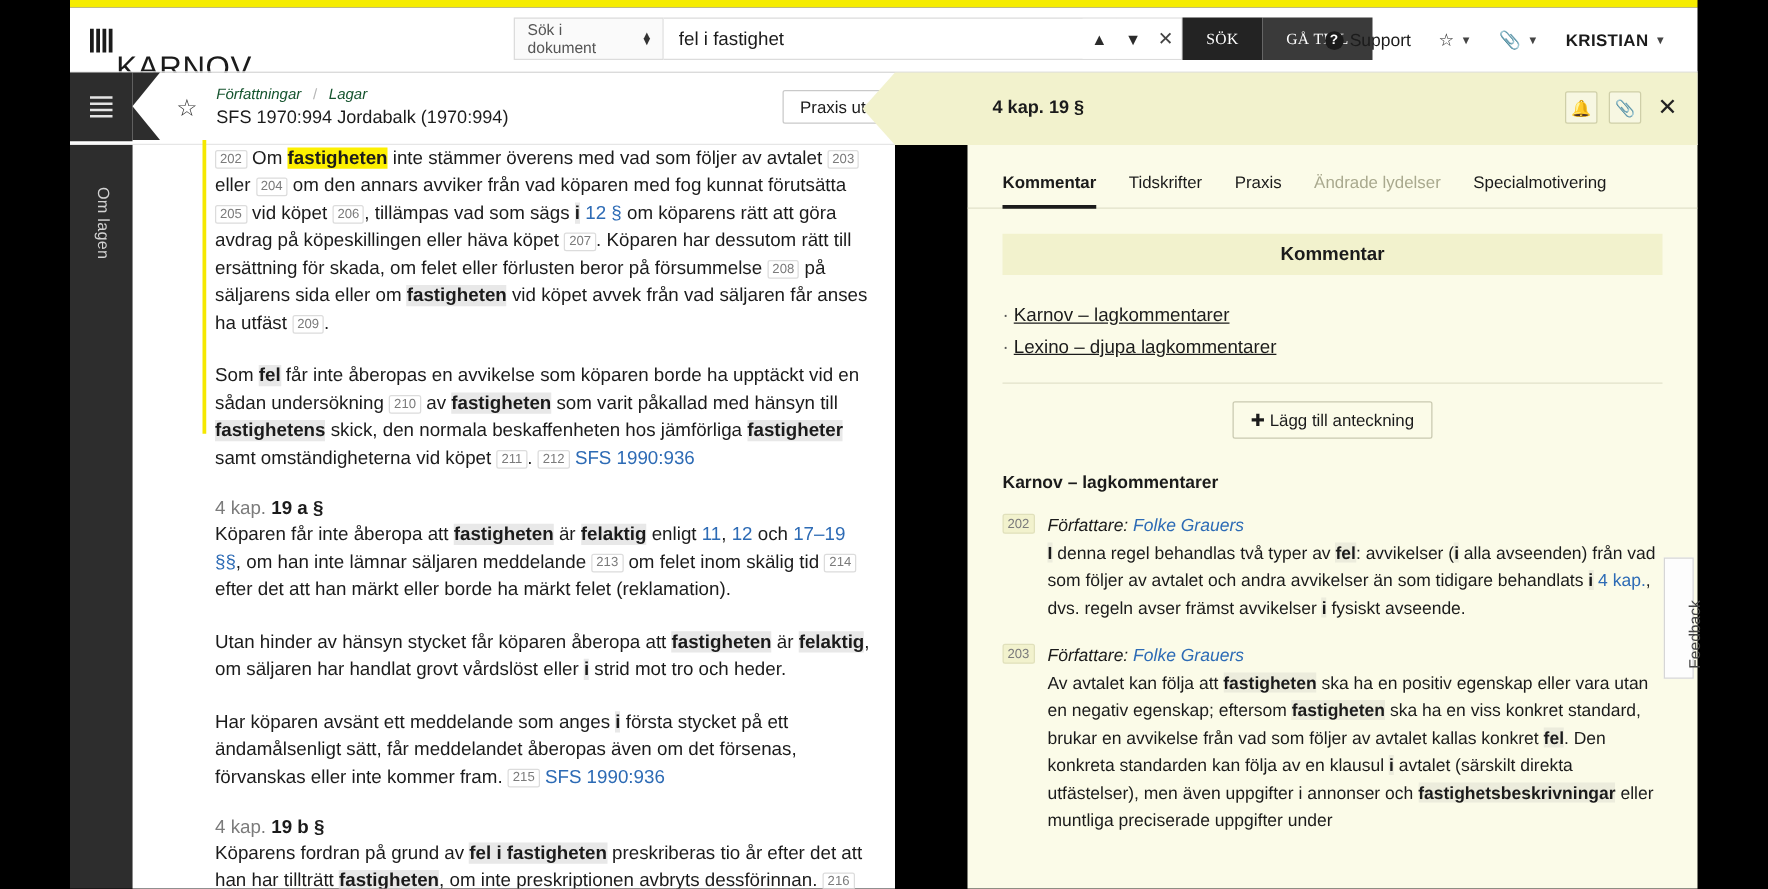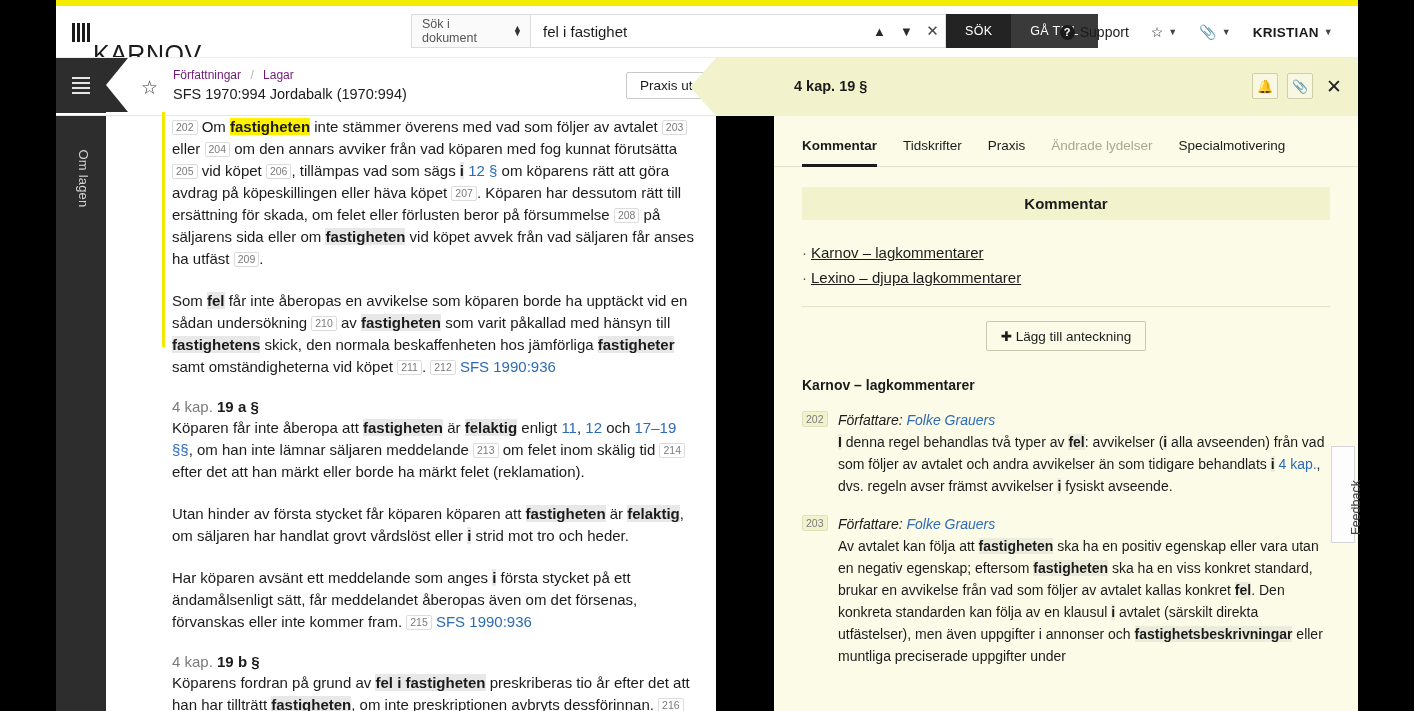--- a/index.html
+++ b/index.html
@@ -72,21 +72,21 @@
     width:27px; height:32px; display:flex; align-items:center; justify-content:center;
     background:#fff; color:#2b2b2b; font-size:13px; cursor:pointer;
     border:none; font-family:"Liberation Sans", sans-serif;
   }
   .nav-btn.clear { font-size:15px; color:#444; width:25px; }
   .btn-dark {
     background:#232323; color:#fff; border:none;
     font-size:12.5px; letter-spacing:0.3px;
     padding:4px 19px; cursor:pointer;
     display:flex; align-items:center; justify-content:center;
-    font-family:Liberation Sans, sans-serif;
+    font-family:Liberation Serif, serif;
   }
   .btn-dark.alt { background:#3a3a3a; }
 
   
   .header-right {
     position:absolute; right:14px; top:0; height:52px;
     display:flex; align-items:center; gap:0;
   }
   .hr-item {
     display:flex; align-items:center; gap:5px;
@@ -117,21 +117,21 @@
   }
   .hamb { display:flex; flex-direction:column; gap:2.5px; z-index:2; }
   .hamb i { display:block; width:18px; height:2.5px; background:#e4e4e4; }
 
   .star-btn {
     position:absolute; left:85px; top:20px;
     font-size:19px; color:#333; cursor:pointer; line-height:1;
   }
   .crumbs { position:absolute; left:117px; top:10px; }
   .crumb-line { font-size:12px; color:#8a8a8a; }
-  .crumb-line a { color:#701a75; text-decoration:none; cursor:pointer; }
+  .crumb-line a { color:#14532d; text-decoration:none; cursor:pointer;font-style:italic; }
   .crumb-sep { margin:0 6px; color:#b5b5b5; }
   .doc-title { font-size:14.5px; color:#1b1b1b; margin-top:4px; }
 
   .subbar-actions { position:absolute; left:570px; top:14px; display:flex; gap:8px; }
   .outline-btn {
     border:1px solid #c9c9c9; background:#fff; color:#1b1b1b;
     font-size:13.5px; padding:5px 13px; cursor:pointer; border-radius:2px;
     font-family:"Liberation Sans", sans-serif;
   }
   .outline-btn.disabled { color:#b3b3b3; border-color:#dcdcdc; }
@@ -356,21 +356,21 @@
   <div class="rail">
     <div class="rail-label">Om lagen</div>
   </div>
 
   <div class="doc">
     <div class="doc-inner" id="doc-inner">
         <p class="para"><span class="ref">202</span><span> Om </span><span class="hl-yellow">fastigheten</span><span> inte stämmer överens med vad som följer av avtalet </span><span class="ref">203</span><span> eller </span><span class="ref">204</span><span> om den annars avviker från vad köparen med fog kunnat förutsätta </span><span class="ref">205</span><span> vid köpet </span><span class="ref">206</span><span>, tillämpas vad som sägs </span><span class="hl-grey">i</span><span> </span><a class="lnk">12 §</a><span> om köparens rätt att göra avdrag på köpeskillingen eller häva köpet </span><span class="ref">207</span><span>. Köparen har dessutom rätt till ersättning för skada, om felet eller förlusten beror på försummelse </span><span class="ref">208</span><span> på säljarens sida eller om </span><span class="hl-grey">fastigheten</span><span> vid köpet avvek från vad säljaren får anses ha utfäst </span><span class="ref">209</span><span>.</span></p>
         <p class="para"><span>Som </span><span class="hl-grey">fel</span><span> får inte åberopas en avvikelse som köparen borde ha upptäckt vid en sådan undersökning </span><span class="ref">210</span><span> av </span><span class="hl-grey">fastigheten</span><span> som varit påkallad med hänsyn till </span><span class="hl-grey">fastighetens</span><span> skick, den normala beskaffenheten hos jämförliga </span><span class="hl-grey">fastigheter</span><span> samt omständigheterna vid köpet </span><span class="ref">211</span><span>. </span><span class="ref">212</span><span> </span><a class="lnk">SFS 1990:936</a></p>
         <div class="sect-head"><span>4 kap. </span><b>19 a §</b></div>
         <p class="para"><span>Köparen får inte åberopa att </span><span class="hl-grey">fastigheten</span><span> är </span><span class="hl-grey">felaktig</span><span> enligt </span><a class="lnk">11</a><span>, </span><a class="lnk">12</a><span> och </span><a class="lnk">17–19 §§</a><span>, om han inte lämnar säljaren meddelande </span><span class="ref">213</span><span> om felet inom skälig tid </span><span class="ref">214</span><span> efter det att han märkt eller borde ha märkt felet (reklamation).</span></p>
-        <p class="para"><span>Utan hinder av första stycket får köparen köparen att </span><span class="hl-grey">fastigheten</span><span> är </span><span class="hl-grey">felaktig</span><span>, om säljaren har handlat grovt vårdslöst eller </span><span class="hl-grey">i</span><span> strid mot tro och heder.</span></p>
+        <p class="para"><span>Utan hinder av hänsyn stycket får köparen åberopa att </span><span class="hl-grey">fastigheten</span><span> är </span><span class="hl-grey">felaktig</span><span>, om säljaren har handlat grovt vårdslöst eller </span><span class="hl-grey">i</span><span> strid mot tro och heder.</span></p>
         <p class="para"><span>Har köparen avsänt ett meddelande som anges </span><span class="hl-grey">i</span><span> första stycket på ett ändamålsenligt sätt, får meddelandet åberopas även om det försenas, förvanskas eller inte kommer fram. </span><span class="ref">215</span><span> </span><a class="lnk">SFS 1990:936</a></p>
         <div class="sect-head"><span>4 kap. </span><b>19 b §</b></div>
         <p class="para"><span>Köparens fordran på grund av </span><span class="hl-grey">fel i fastigheten</span><span> preskriberas tio år efter det att han har tillträtt </span><span class="hl-grey">fastigheten</span><span>, om inte preskriptionen avbryts dessförinnan. </span><span class="ref">216</span></p>
       </div>
   </div>
   <div class="bar-left"></div>
 
   <div class="panel">
     <div class="tabs" id="panel-tabs">
         <div class="tab active">Kommentar</div>

